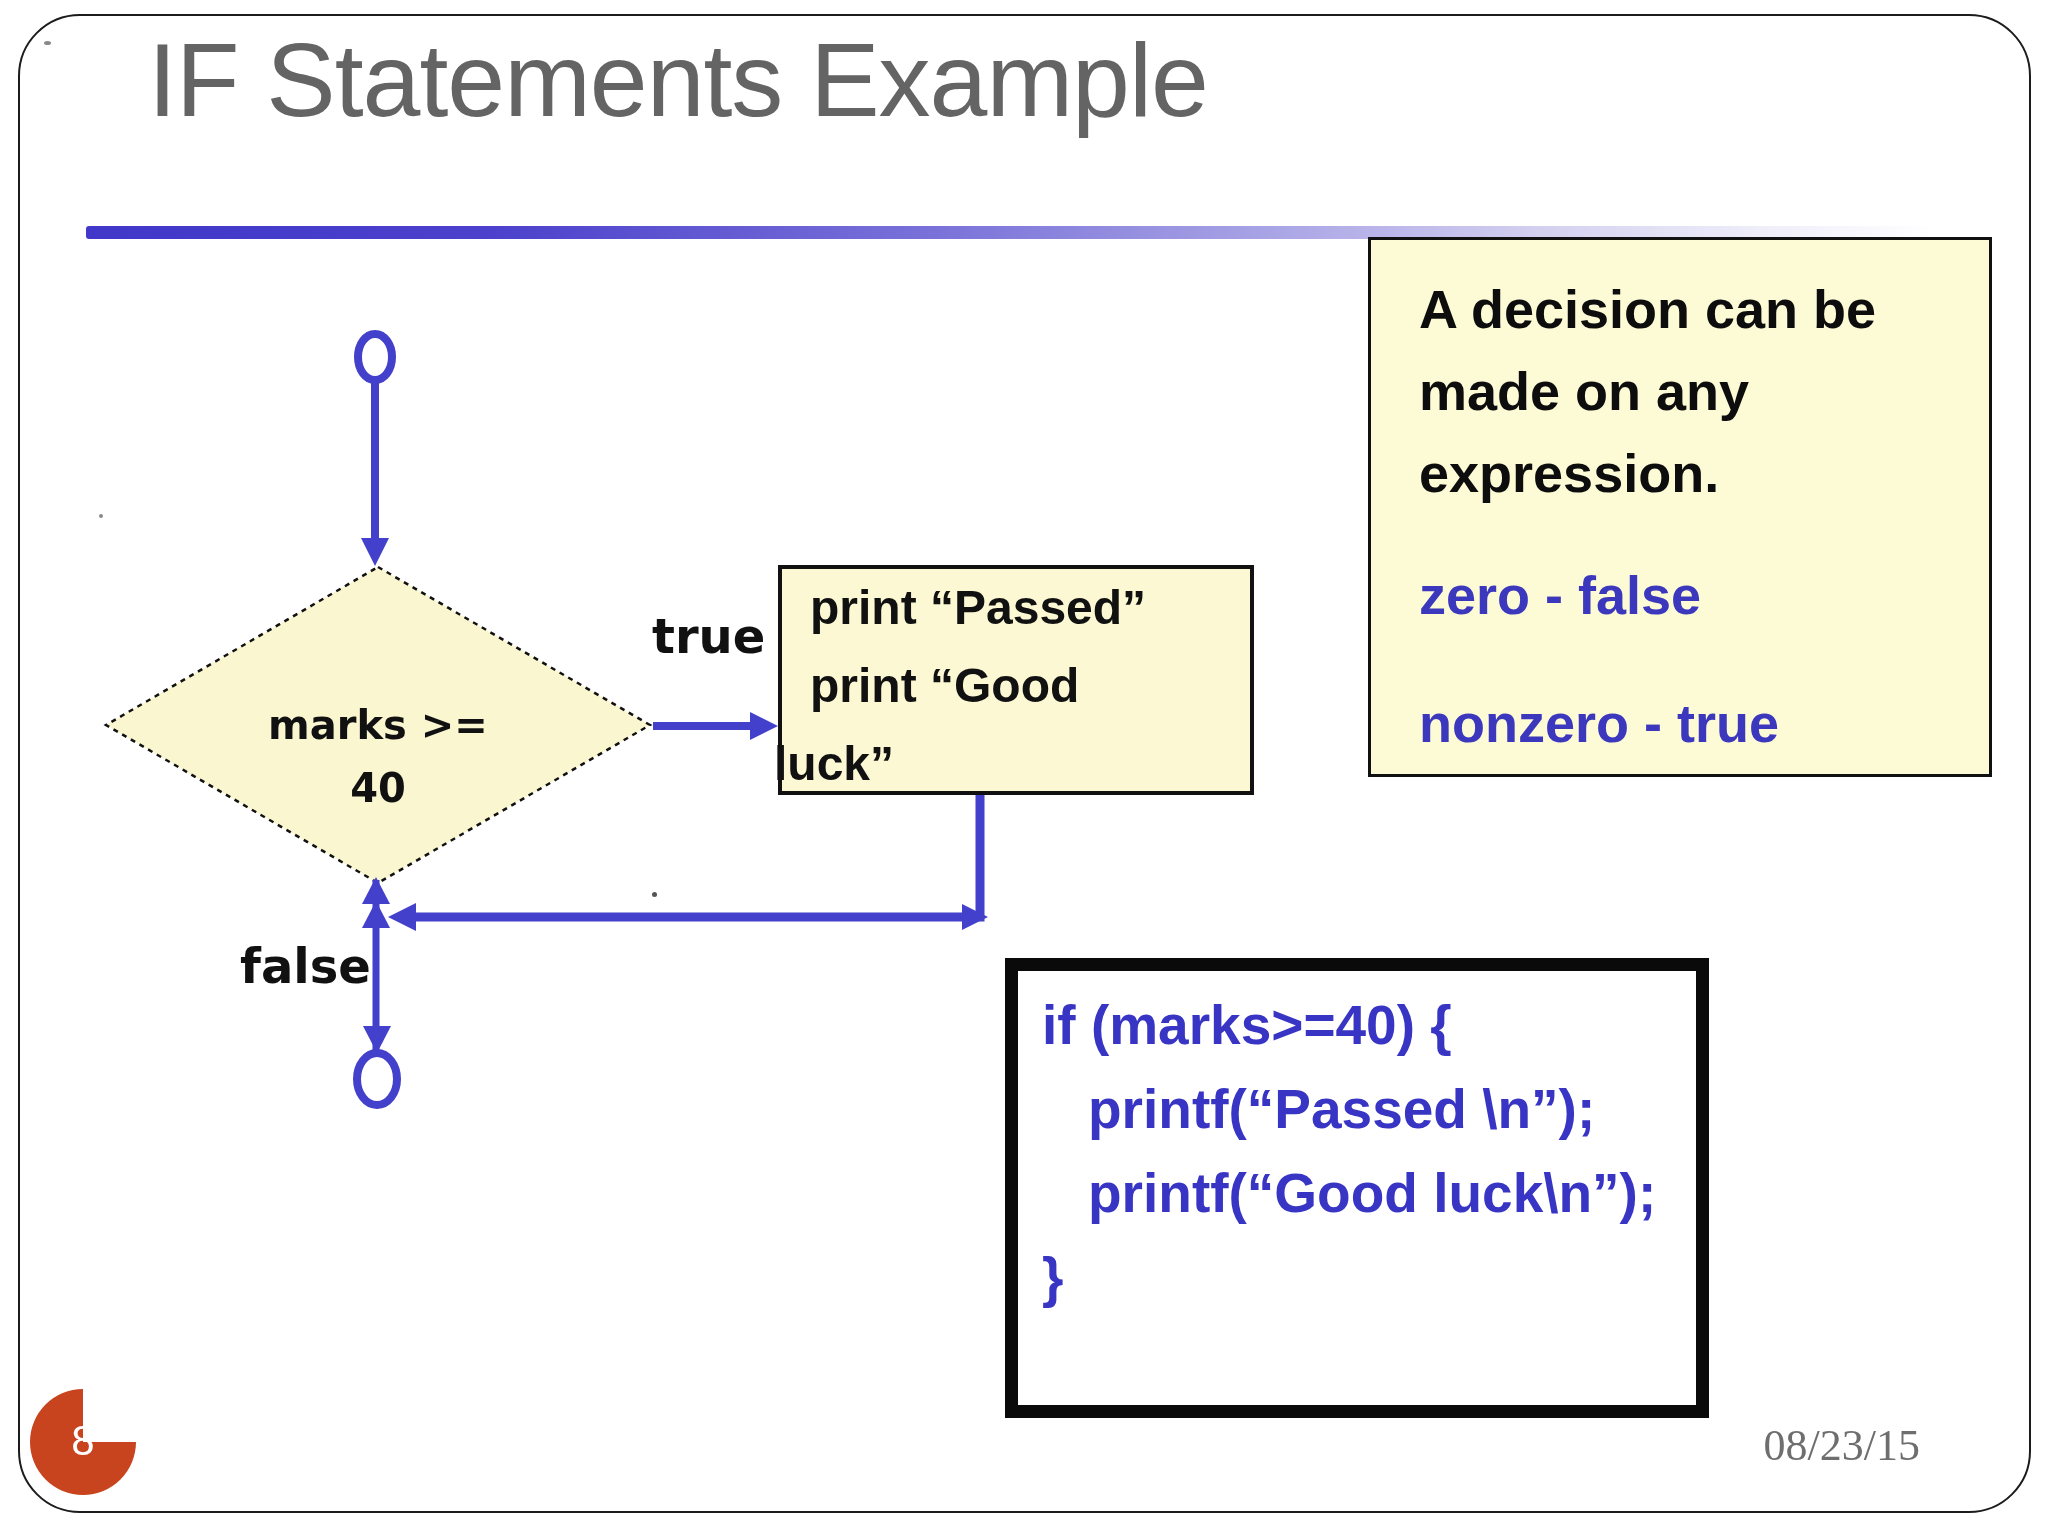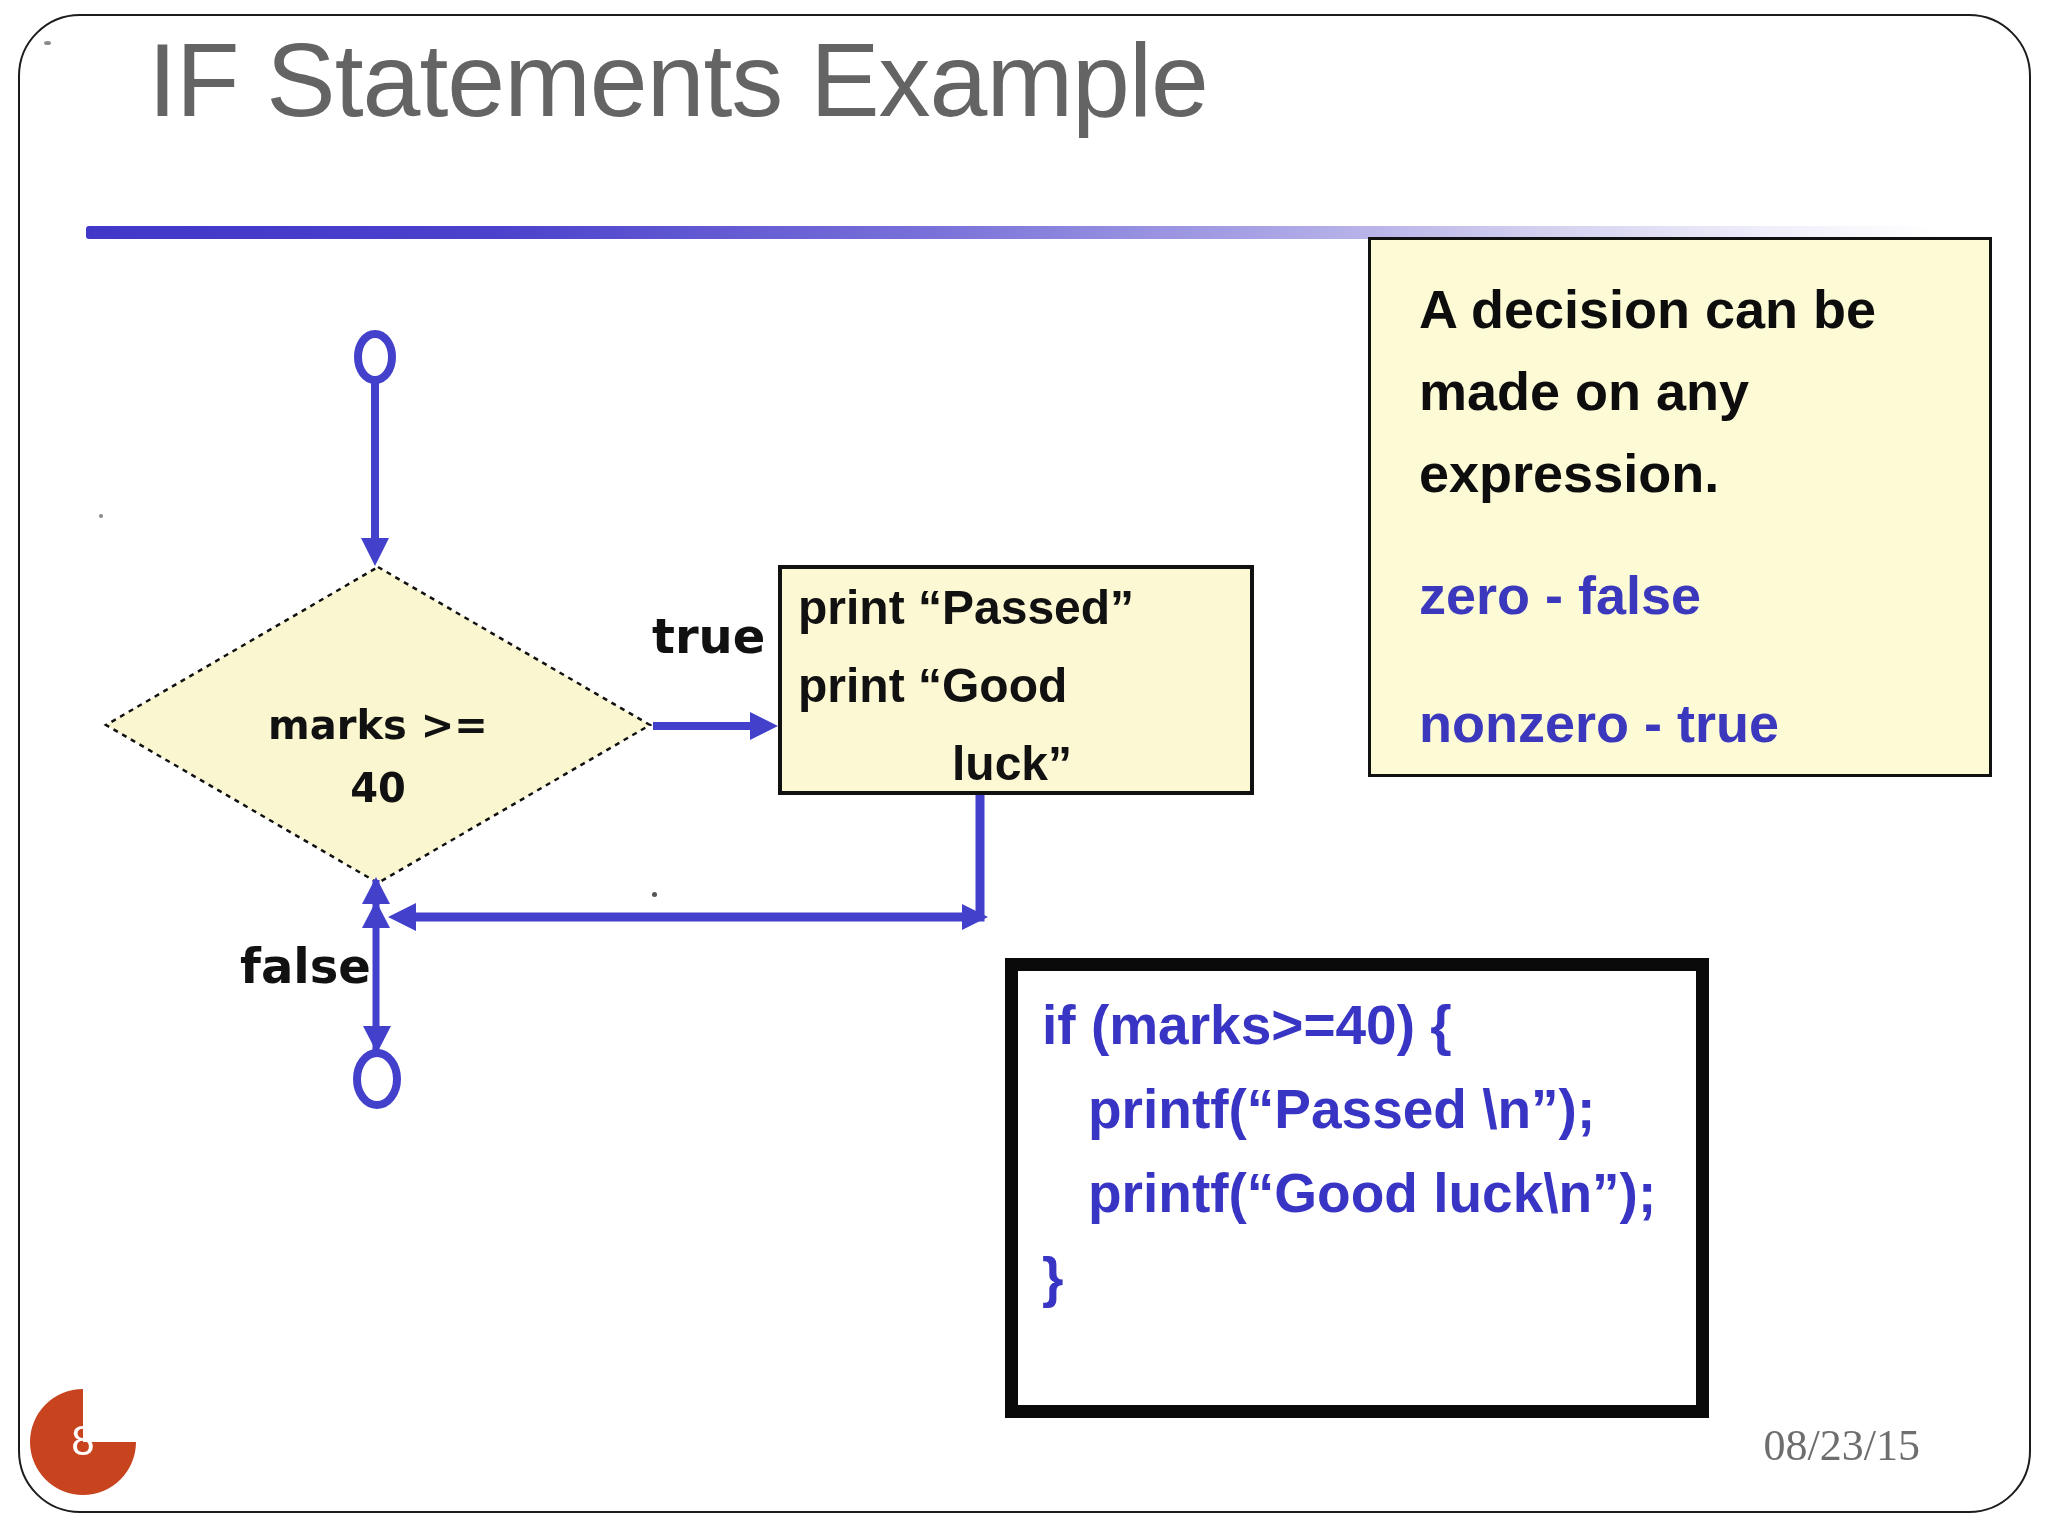--- a/index.html
+++ b/index.html
@@ -32,23 +32,23 @@
   }
   .true-label{left:652px;top:608px;font-size:48px;}
   .false-label{left:240px;top:938px;font-size:48px;}
   .process-box{
     position:absolute;left:778px;top:565px;width:468px;height:222px;
     background:#fcf8d3;border:4px solid #111111;box-sizing:content-box;
     overflow:visible;
   }
   .process-line{
     font-family:"Liberation Sans",sans-serif;font-weight:bold;color:#111;
-    font-size:48px;line-height:78px;padding-left:16px;white-space:nowrap;
+    font-size:48px;line-height:78px;padding-left:28px;white-space:nowrap;
   }
-  .process-line.outdent{padding-left:0;margin-left:-8px;text-align:center;}
+  .process-line.outdent{padding-left:0;margin-left:-8px;}
   .info-box{
     position:absolute;left:1368px;top:237px;width:624px;height:540px;
     background:#fdfad6;border:3px solid #111111;box-sizing:border-box;
     padding:28px 48px;
   }
   .info-line{
     font-weight:bold;font-size:54px;line-height:82px;color:#0d0d0d;
     white-space:nowrap;
   }
   .info-blue{color:#3c38bd;}

